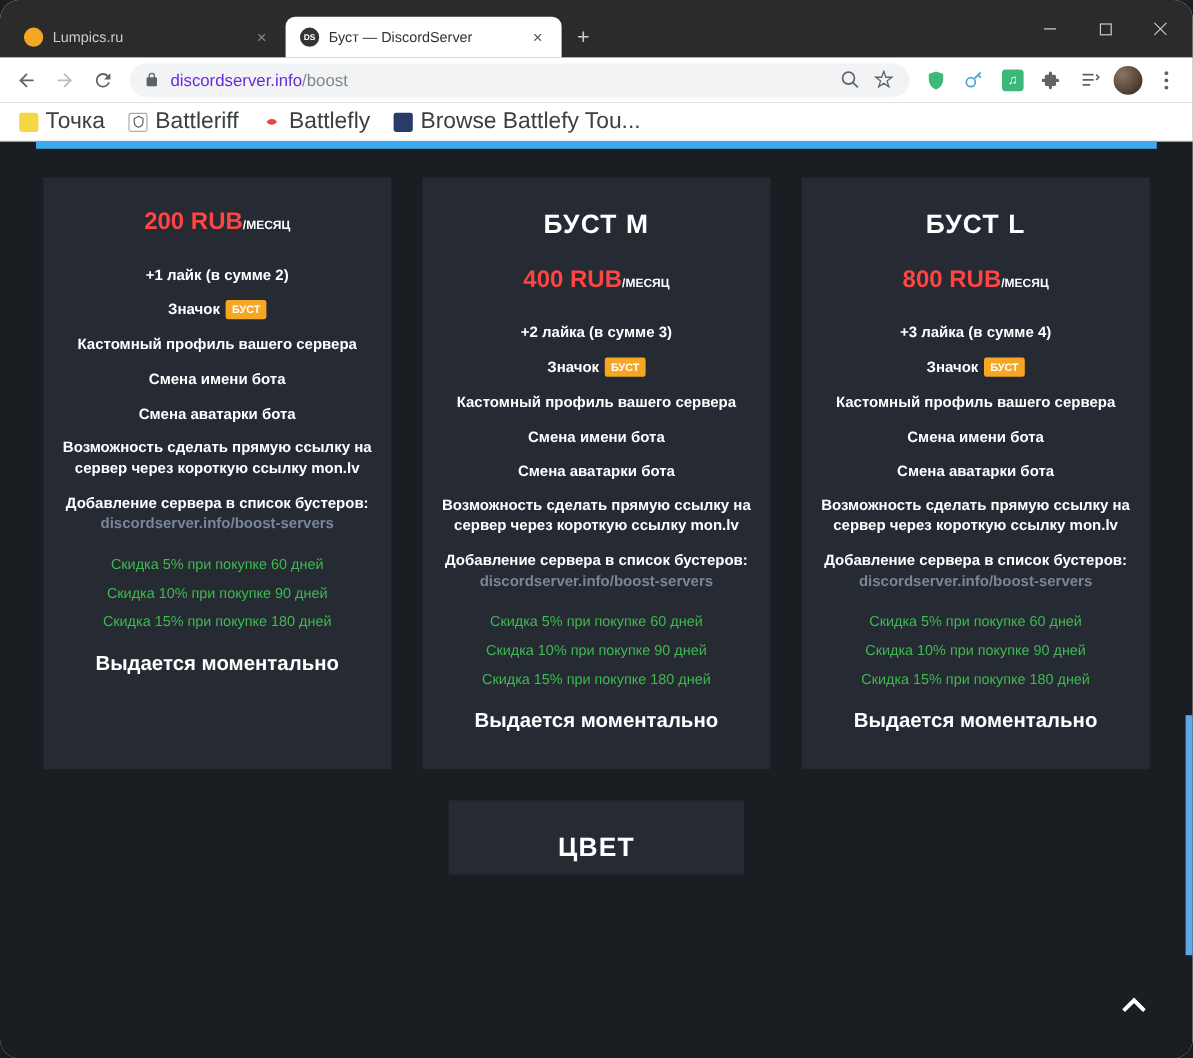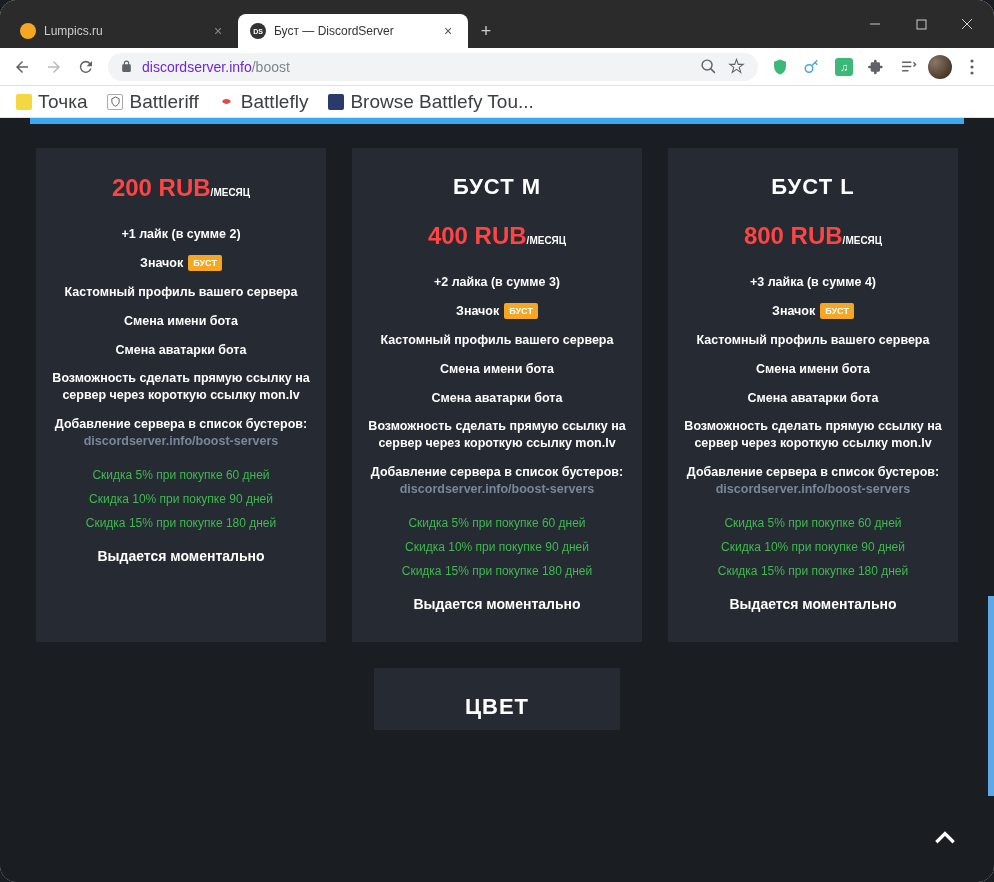--- a/index.html
+++ b/index.html
@@ -39,28 +39,28 @@
 .bookmark { display: flex; align-items: center; padding: 4px 8px; font-size: 19px; color: #3c4043; gap: 6px; }
 .bookmark .bicon { width: 16px; height: 16px; border-radius: 2px; flex-shrink: 0; }
 
 
 .page { flex: 1; background: #1a1e23; overflow: hidden; position: relative; }
 .blue-bar { height: 6px; background: #3ba9ee; margin: 0 30px 24px; }
 .plans { display: flex; gap: 26px; padding: 0 30px; justify-content: center; }
 .plan { background: #252a33; width: 290px; padding: 26px 16px 30px; text-align: center; color: #fff; }
 .plan-title { font-size: 22px; font-weight: 900; letter-spacing: 1px; margin-bottom: 22px; font-family: Arial, sans-serif; }
 .plan-price { margin-bottom: 24px; }
-.plan-price .amount { color: #ff4444; font-size: 24px; font-weight: 900; }
+.plan-price .amount { color: #ff4444; font-size: 20px; font-weight: 900; }
 .plan-price .period { color: #fff; font-size: 10px; font-weight: 700; }
 .feature { font-size: 12.5px; font-weight: 700; margin-bottom: 12px; line-height: 1.35; }
 .feature.with-badge { display: flex; align-items: center; justify-content: center; gap: 5px; }
 .badge { background: #f5a623; color: #fff; font-size: 9px; font-weight: 700; padding: 2px 5px; border-radius: 2px; }
 .feature .link { color: #7a8699; }
 .discount { color: #3fb950; font-size: 12px; font-weight: 400; margin-bottom: 10px; }
-.instant { font-size: 14px; font-weight: 700; margin-top: 18px; }
+.instant { font-size: 17px; font-weight: 700; margin-top: 18px; }
 .discounts { margin-top: 18px; margin-bottom: 4px; }
 
 .color-block { background: #252a33; width: 246px; margin: 26px auto 0; padding: 26px 16px 10px; text-align: center; }
 .color-title { color: #fff; font-size: 22px; font-weight: 900; letter-spacing: 1px; }
 
 .scroll-top { position: absolute; right: 36px; bottom: 30px; color: #fff; }
 .right-scroll { position: absolute; right: 0; top: 478px; width: 6px; height: 200px; background: #5da9e8; }
 
 svg { display: block; }
 </style>

